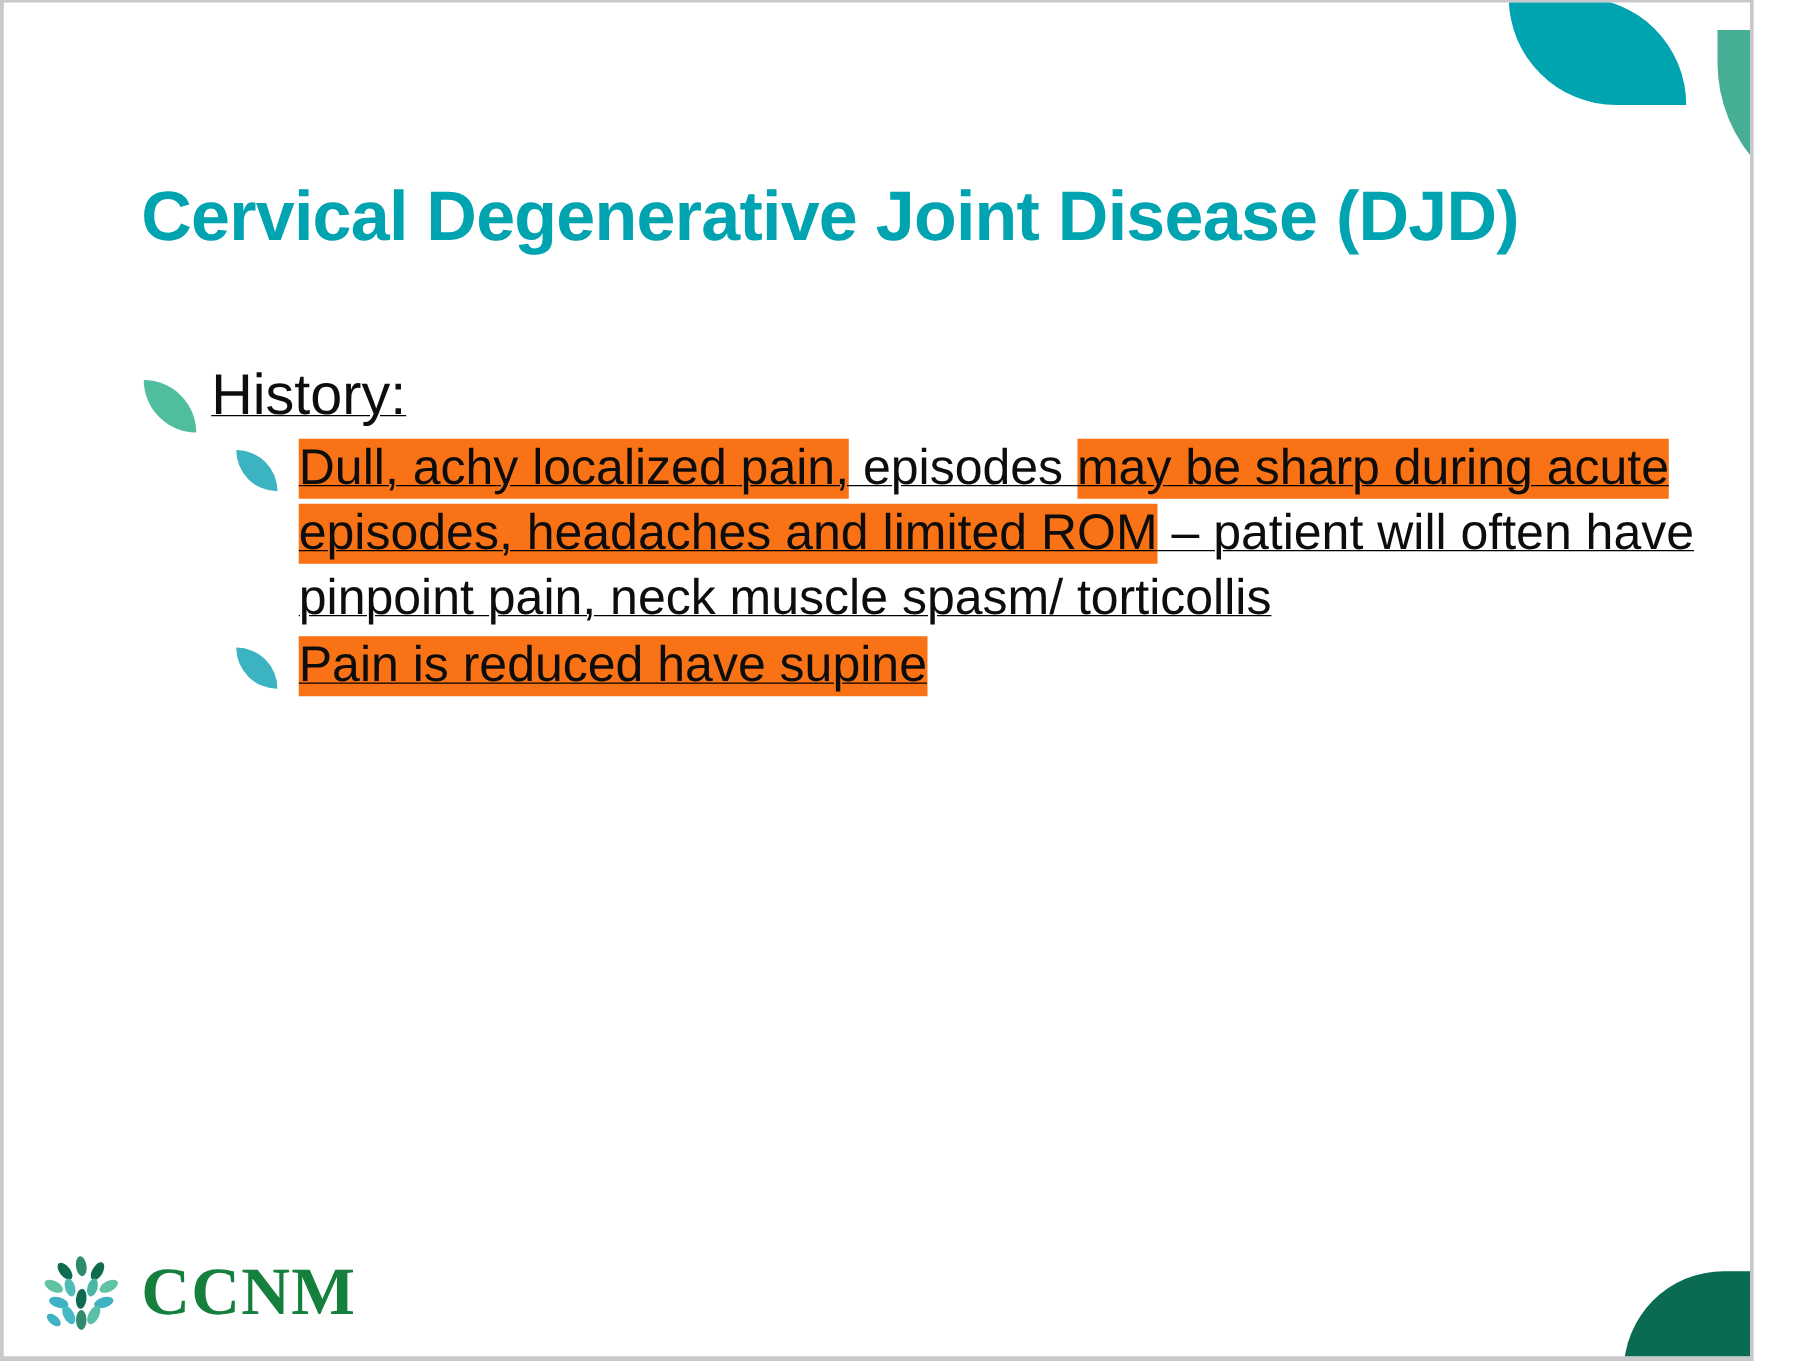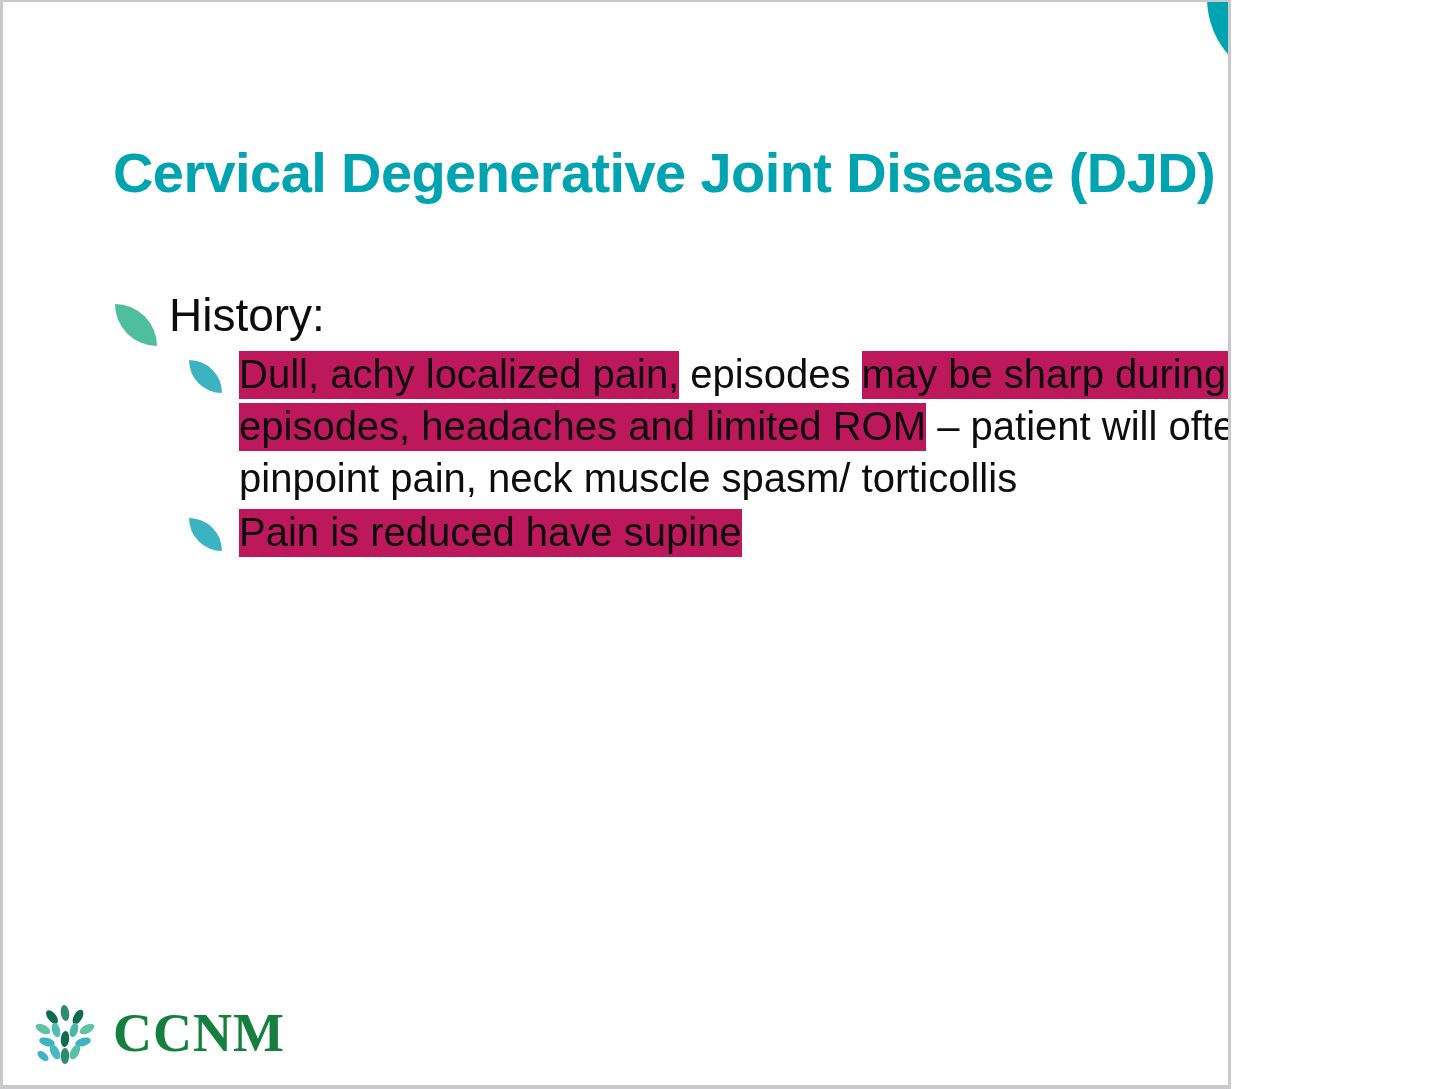--- a/index.html
+++ b/index.html
@@ -7,21 +7,21 @@
     margin: 0;
     padding: 0;
     background: #ffffff;
   }
   body {
     font-family: "Liberation Sans", sans-serif;
   }
 
   .slide {
     position: relative;
-    width: 1231px;
+    width: 1403px;
     height: 1089px;
     background: #ffffff;
     overflow: hidden;
     box-sizing: border-box;
     border-left: 3px solid #c9c9cc;
     border-top: 2px solid #c9c9cc;
     border-right: 3px solid #c9c9cc;
     border-bottom: 4px solid #c9c9cc;
   }
   .deco-teal-leaf2 {
@@ -66,20 +66,21 @@
     line-height: 1.12;
     white-space: nowrap;
   }
 
   
   .body-area {
     position: absolute;
     left: 104px;
     top: 288px;
     width: 1250px;
+    text-decoration: underline;
   }
 
   .lvl1 {
     position: relative;
     padding-left: 62px;
     margin-bottom: 6px;
   }
   .lvl1-text {
     font-size: 46px;
     color: #0d0d0d;
@@ -125,21 +126,21 @@
     height: 33px;
     background: #3BB3C0;
     border-top-right-radius: 33px;
     border-bottom-left-radius: 33px;
   }
 
   
   .hl {
     position: relative;
     display: inline;
-    background: #be185d;
+    background: #f97316;
     box-decoration-break: clone;
     -webkit-box-decoration-break: clone;
     padding: 1px 0 3px 0;
     box-shadow: 0 0 0 0 #FFF200;
   }
 
   
   .logo {
     position: absolute;
     left: 28px;

